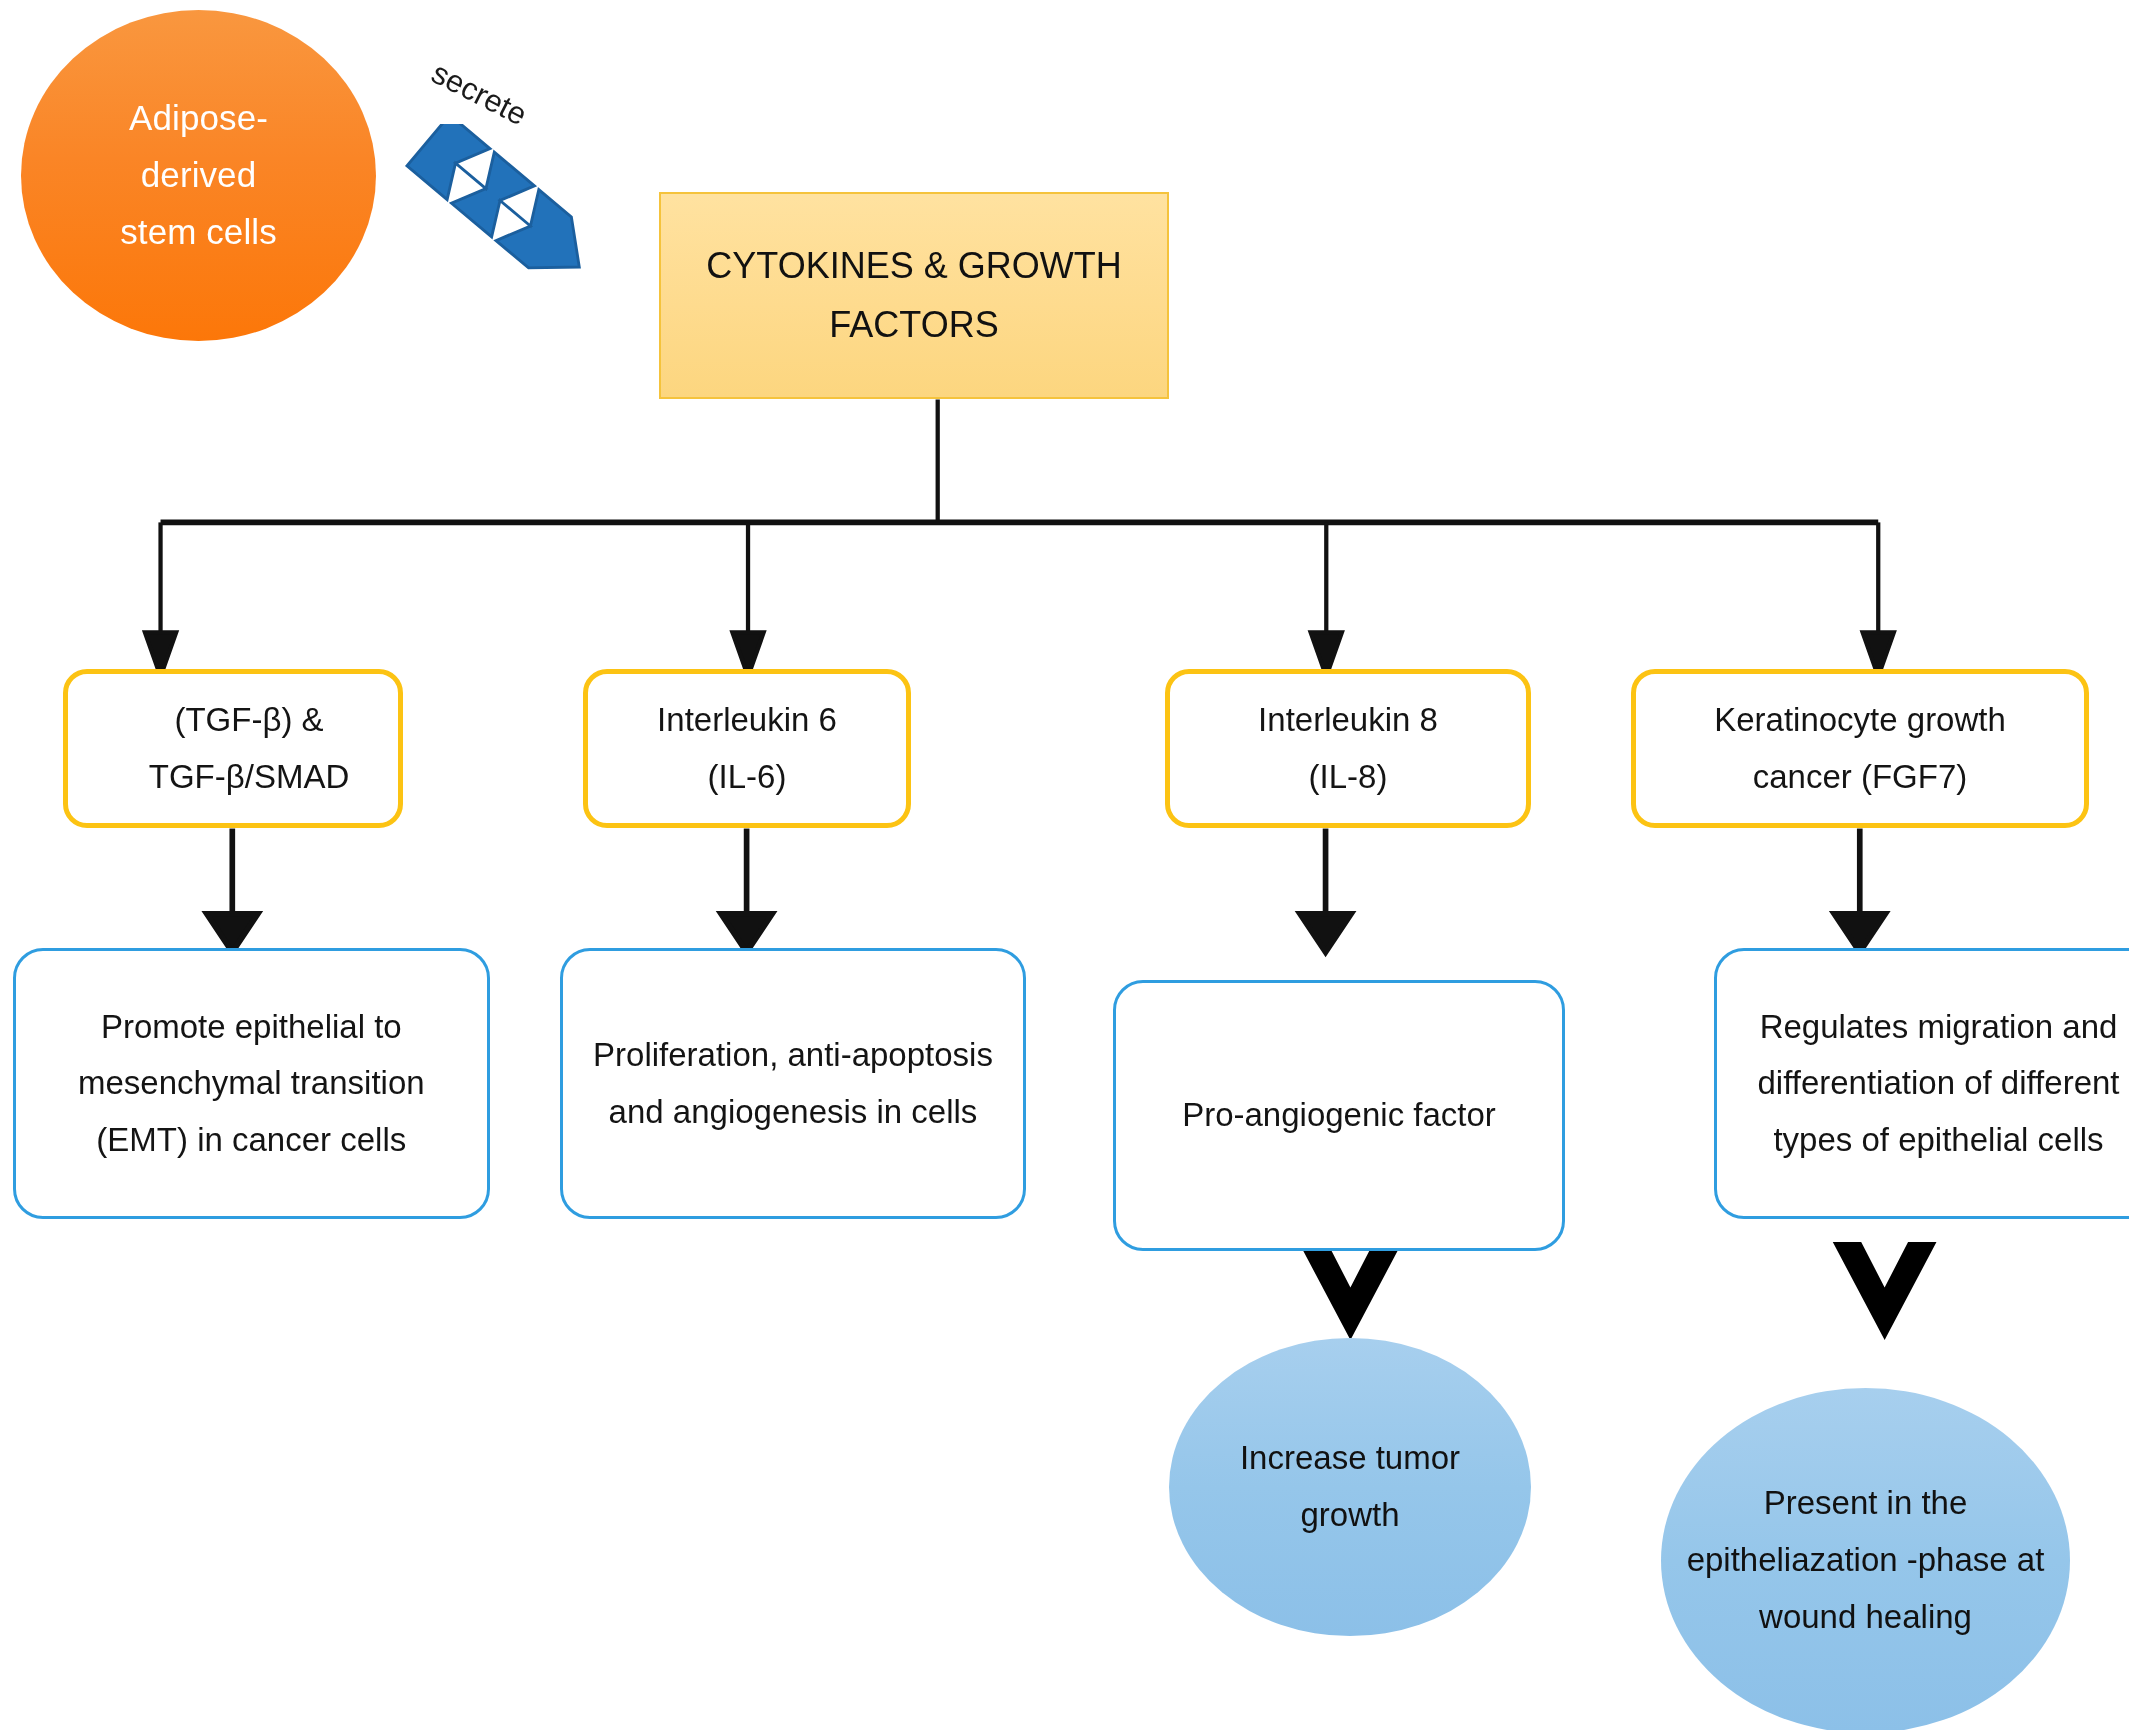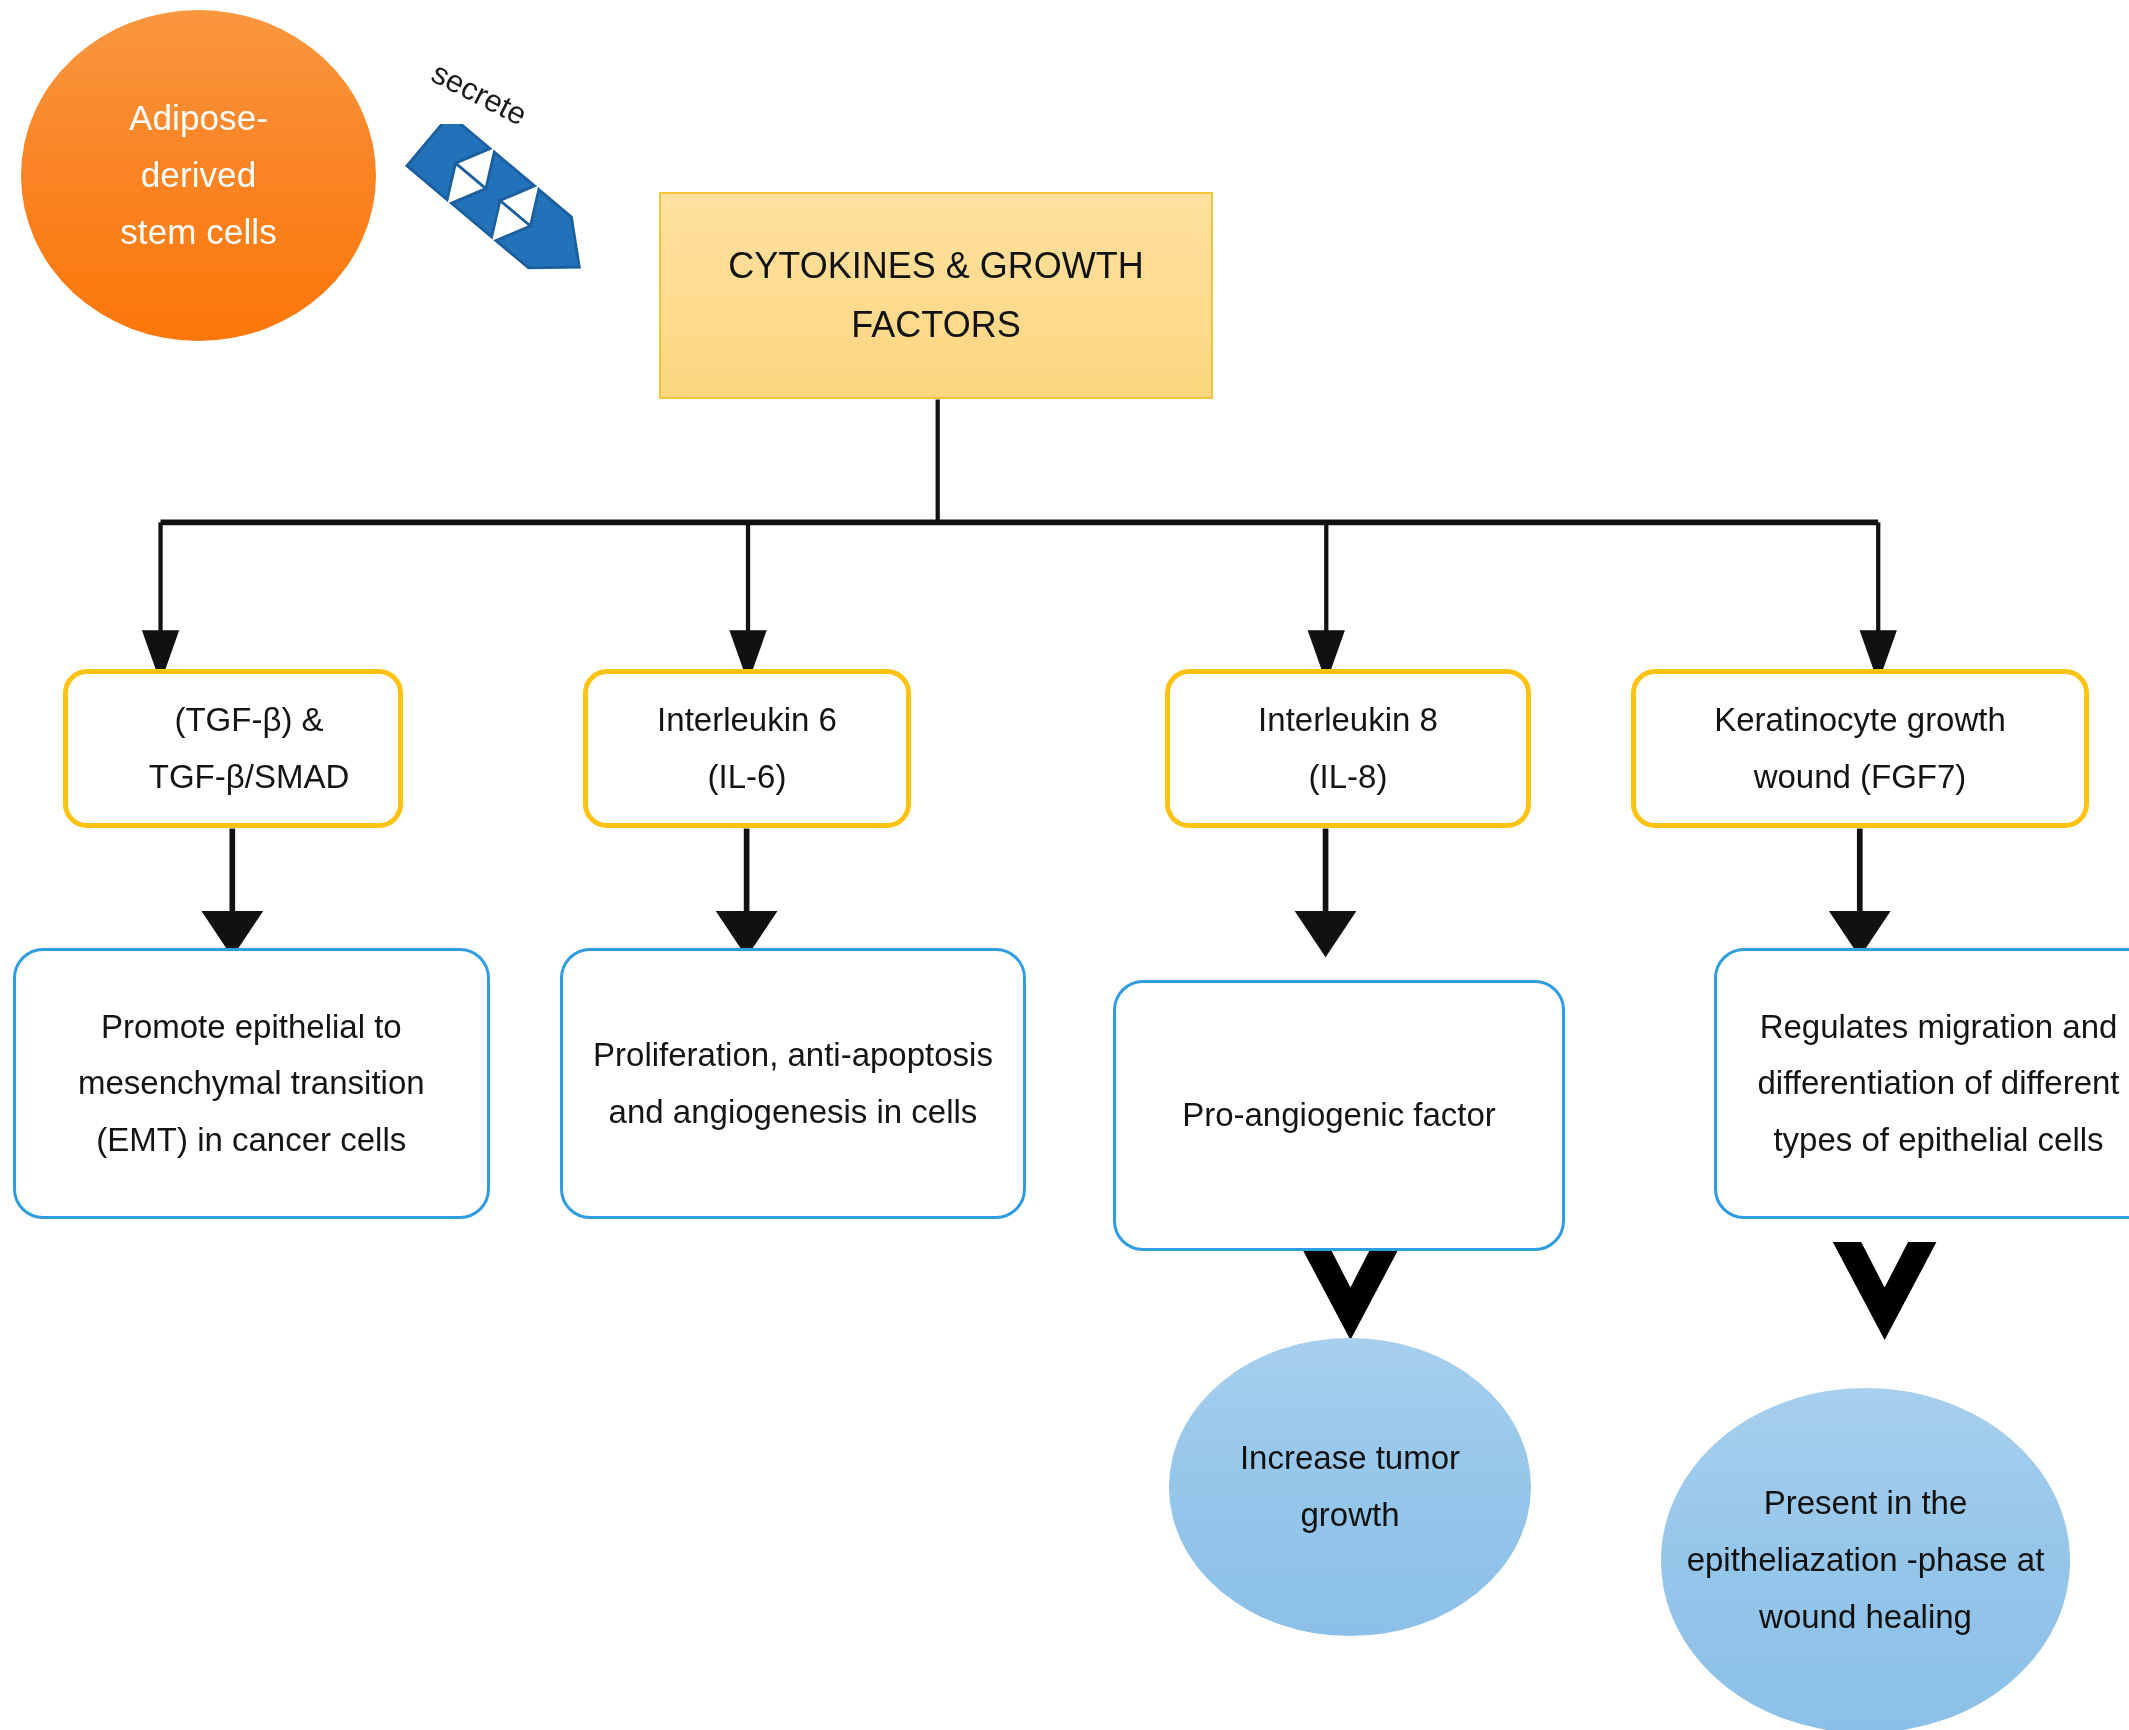--- a/index.html
+++ b/index.html
@@ -56,21 +56,21 @@
     top: 124px;
     width: 234px;
     height: 163px;
   }
 
   
   .cytokines-box {
     position: absolute;
     left: 659px;
     top: 192px;
-    width: 554px;
+    width: 510px;
     height: 207px;
     background: linear-gradient(180deg, #ffe2a0 0%, #fedb8e 55%, #fcd67f 100%);
     border: 2.1px solid #f5c33c;
     box-sizing: border-box;
     display: flex;
     align-items: center;
     justify-content: center;
     text-align: center;
     color: #111111;
     font-size: 36px;
@@ -219,21 +219,21 @@
   <div class="factor-box fb2">
     <span style="white-space:pre-line;">Interleukin 6
 (IL-6)</span>
   </div>
   <div class="factor-box fb3">
     <span style="white-space:pre-line;">Interleukin 8
 (IL-8)</span>
   </div>
   <div class="factor-box fb4">
     <span style="white-space:pre-line;">Keratinocyte growth
-wound (FGF7)</span>
+cancer (FGF7)</span>
   </div>
 
   <div class="effect-box eb1">
     <span>Promote epithelial to mesenchymal transition (EMT) in cancer cells</span>
   </div>
   <div class="effect-box eb2">
     <span>Proliferation, anti-apoptosis and angiogenesis in cells</span>
   </div>
   <div class="effect-box eb3">
     <span>Pro-angiogenic factor</span>

